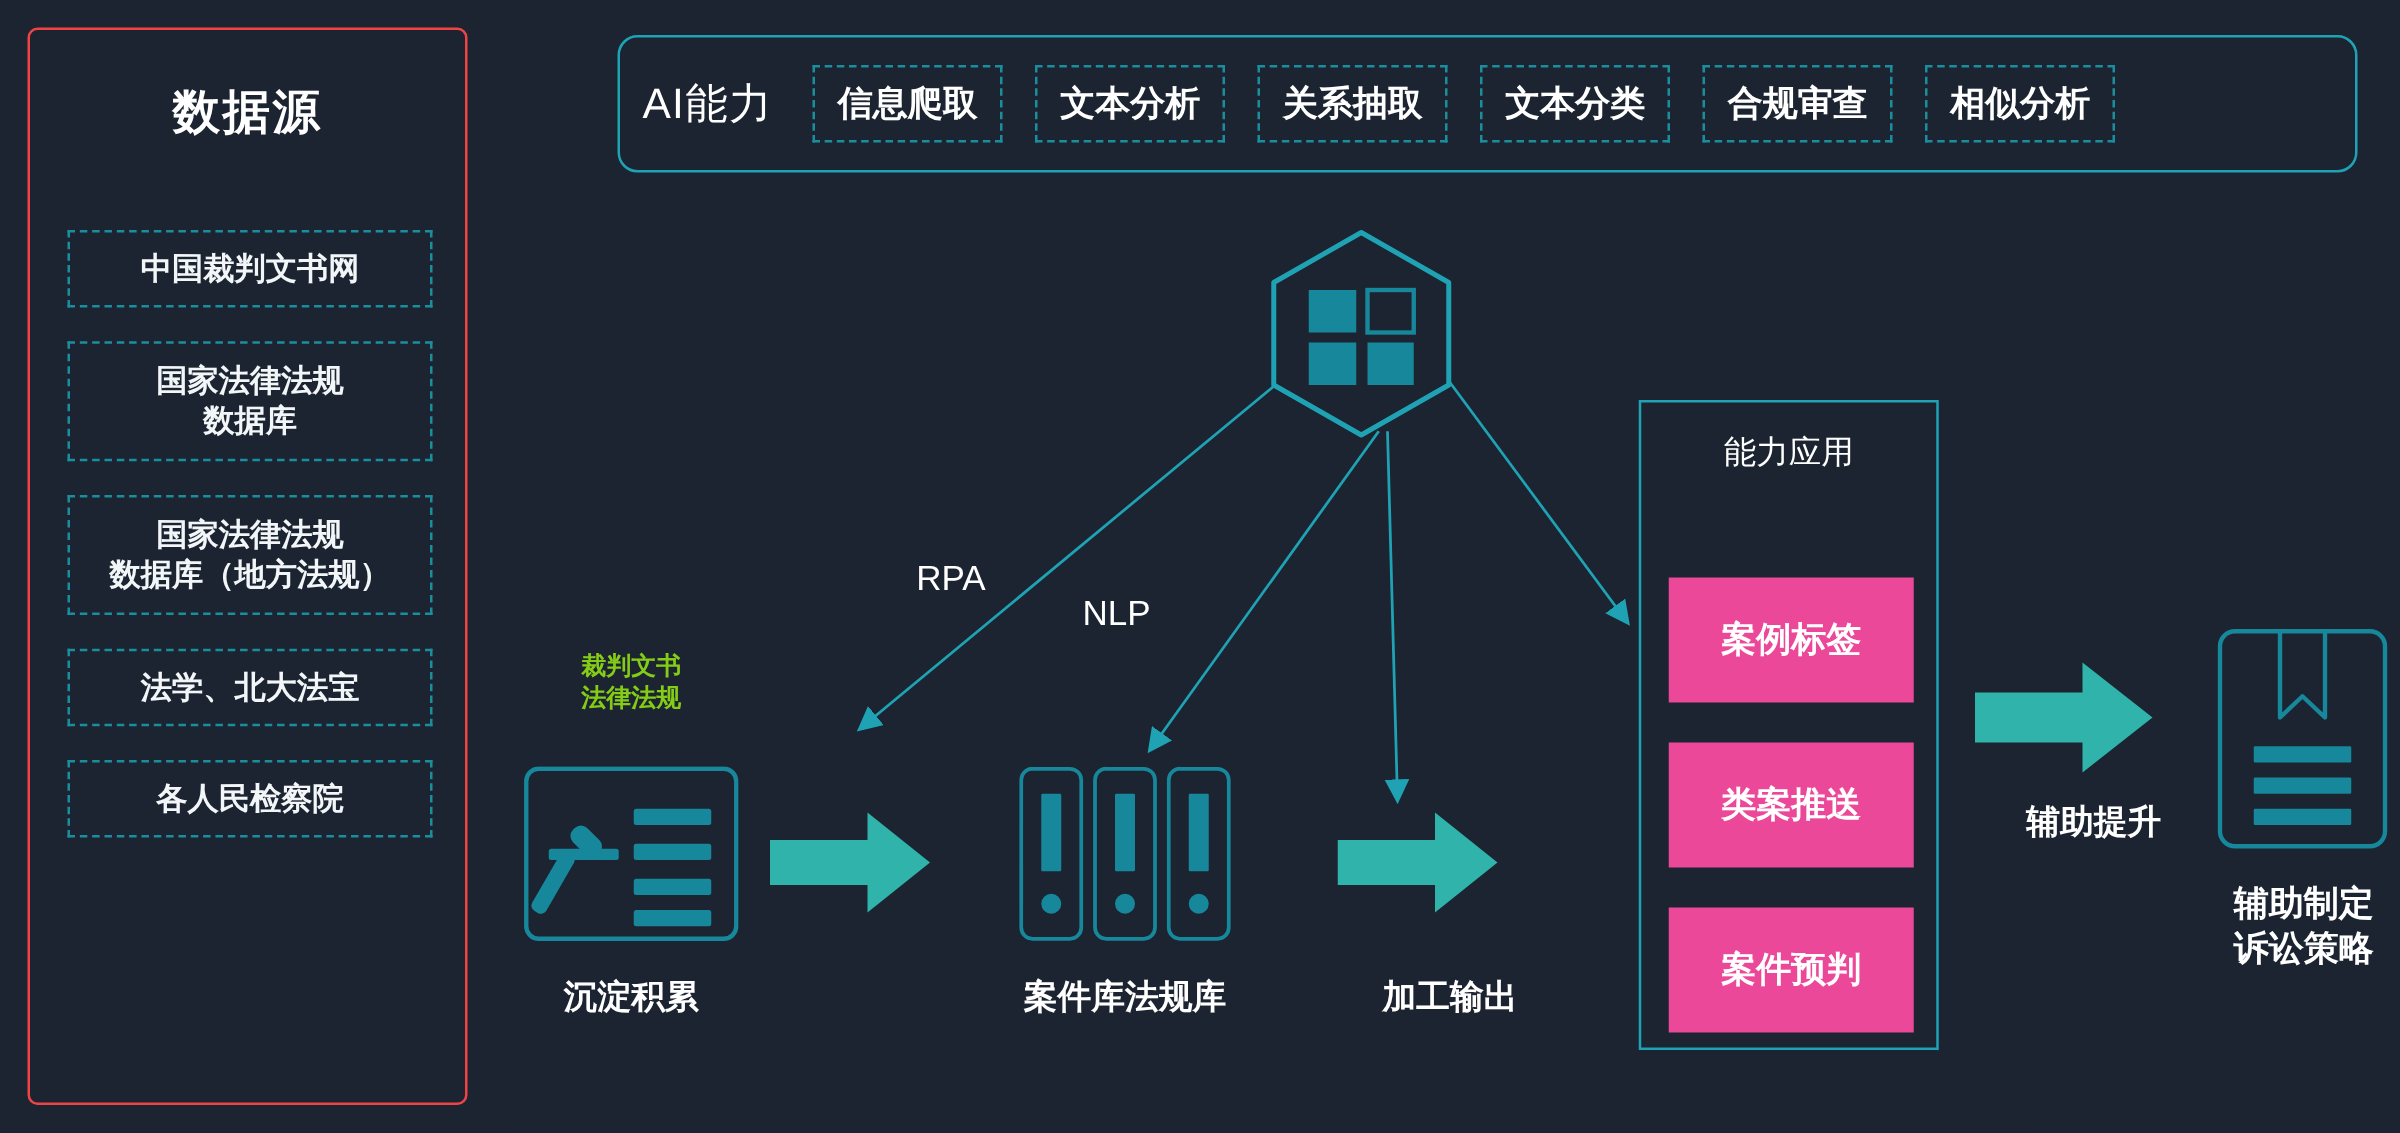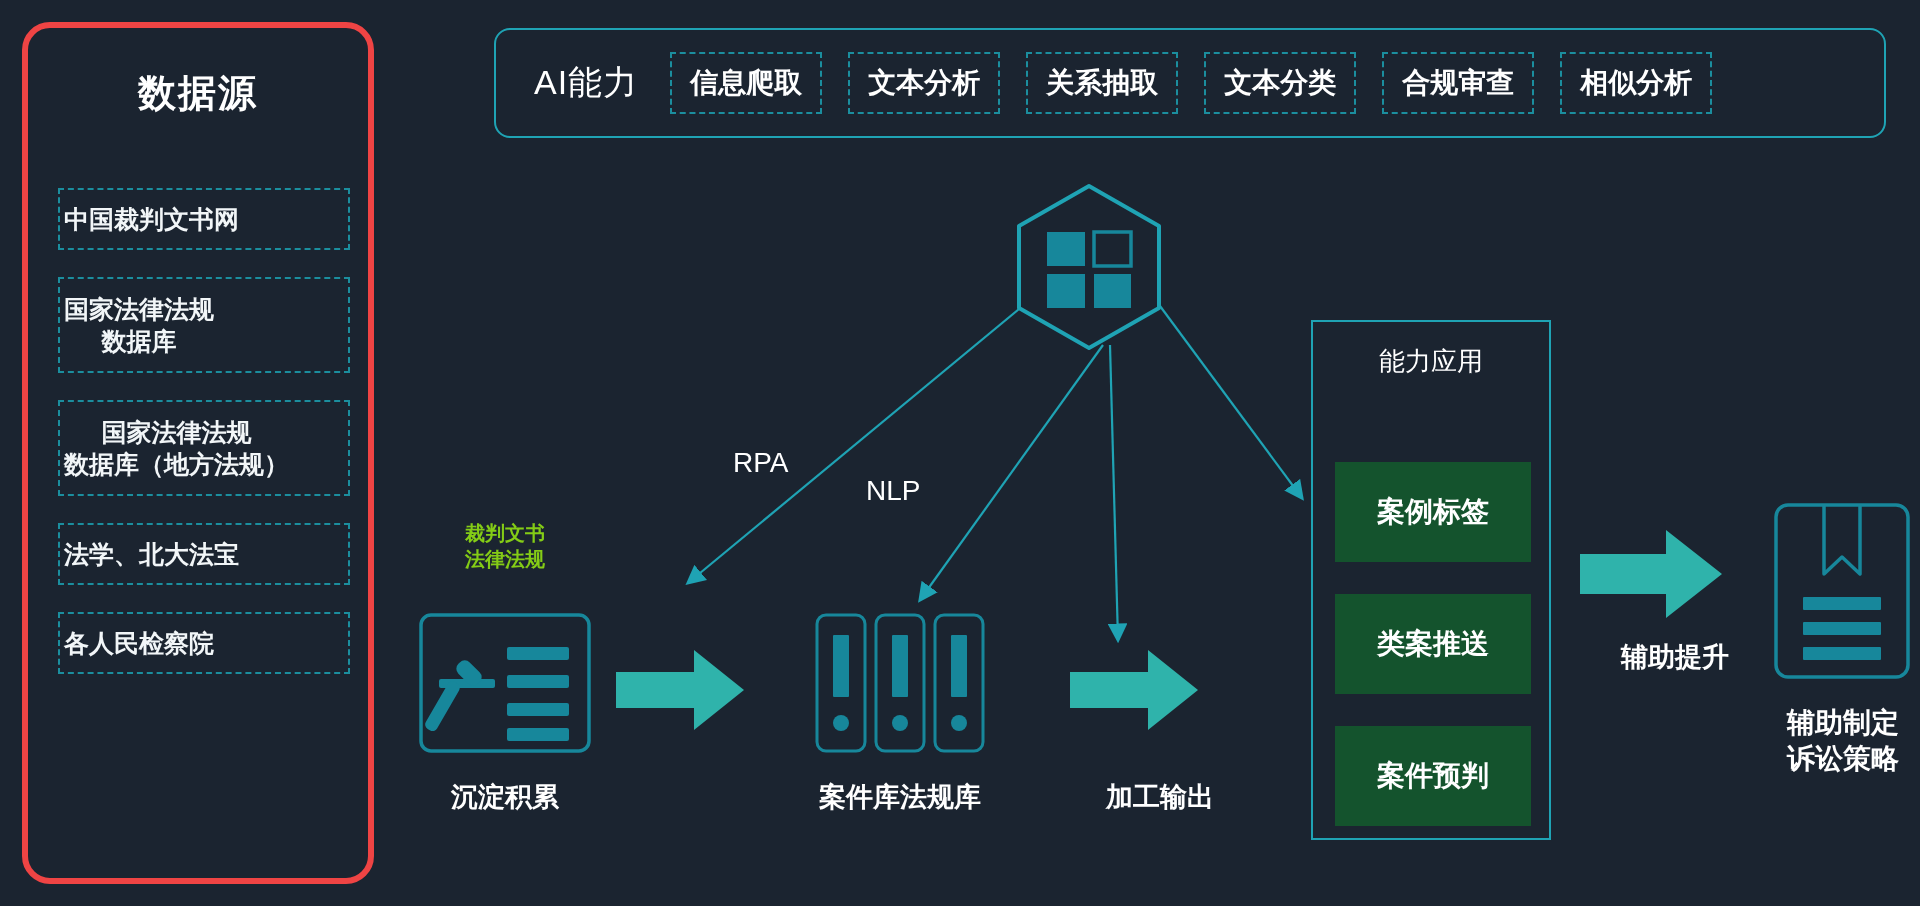--- a/index.html
+++ b/index.html
@@ -7,41 +7,41 @@
     width:1920px; height:906px;
     background:#1b2430;
     font-family:"Liberation Sans","DejaVu Sans",sans-serif;
     overflow:hidden;
   }
   #stage { position:relative; width:1920px; height:906px; }
 
   
   .ds-panel{
     position:absolute; left:22px; top:22px; width:352px; height:862px;
-    border:6px solid #ef4444; border-radius:28px; background:transparent;
+    border:2px solid #ef4444; border-radius:8px; background:transparent;
   }
   .ds-title{
     position:absolute; left:0; top:40px; width:100%; text-align:center;
     color:#ffffff; font-size:38px; font-weight:700; letter-spacing:2px;
   }
   .ds-list{ position:absolute; left:30px; top:160px; width:292px; }
   .ds-item{
     border:2px dashed #1b8e9e; color:#f2f6f8;
     font-size:25px; font-weight:700; text-align:center;
-    display:flex; align-items:center; justify-content:flex-start;
+    display:flex; align-items:center; justify-content:center;
     line-height:1.3; padding:6px 4px; margin-bottom:27px;
   }
   .ds-item.h1{ height:62px; }
   .ds-item.h2{ height:96px; }
 
   
   .ai-bar{
     position:absolute; left:494px; top:28px; width:1392px; height:110px;
     border:2px solid #1fa3b4; border-radius:16px;
-    display:flex; align-items:center; padding:0 38px; gap:26px;
+    display:flex; align-items:center; padding:0 18px; gap:26px;
   }
   .ai-title{
     color:#ffffff; font-size:34px; font-weight:400; letter-spacing:1px;
     white-space:nowrap; padding-right:6px;
   }
   .ai-chip{
     border:2px dashed #1b8e9e; color:#ffffff;
     font-size:28px; font-weight:700; padding:10px 18px; white-space:nowrap;
   }
 
@@ -84,21 +84,21 @@
   .cap-panel{
     position:absolute; left:1311px; top:320px; width:240px; height:520px;
     border:2px solid #1fa3b4;
   }
   .cap-title{
     position:absolute; left:0; top:22px; width:100%; text-align:center;
     color:#ffffff; font-size:26px; font-weight:400;
   }
   .cap-item{
     position:absolute; left:22px; width:196px; height:100px;
-    background:#14532d; color:#ffffff; font-size:28px; font-weight:700;
+    background:#ec4899; color:#ffffff; font-size:28px; font-weight:700;
     display:flex; align-items:center; justify-content:center;
   }
   #cap-0{ top:140px; }
   #cap-1{ top:272px; }
   #cap-2{ top:404px; }
 
   
   #assist-cap{ left:1580px; top:640px; width:190px; }
   #final-icon{ position:absolute; left:1773px; top:502px; width:138px; height:178px; }
   #final-cap{ left:1748px; top:705px; width:190px; font-size:28px; }

